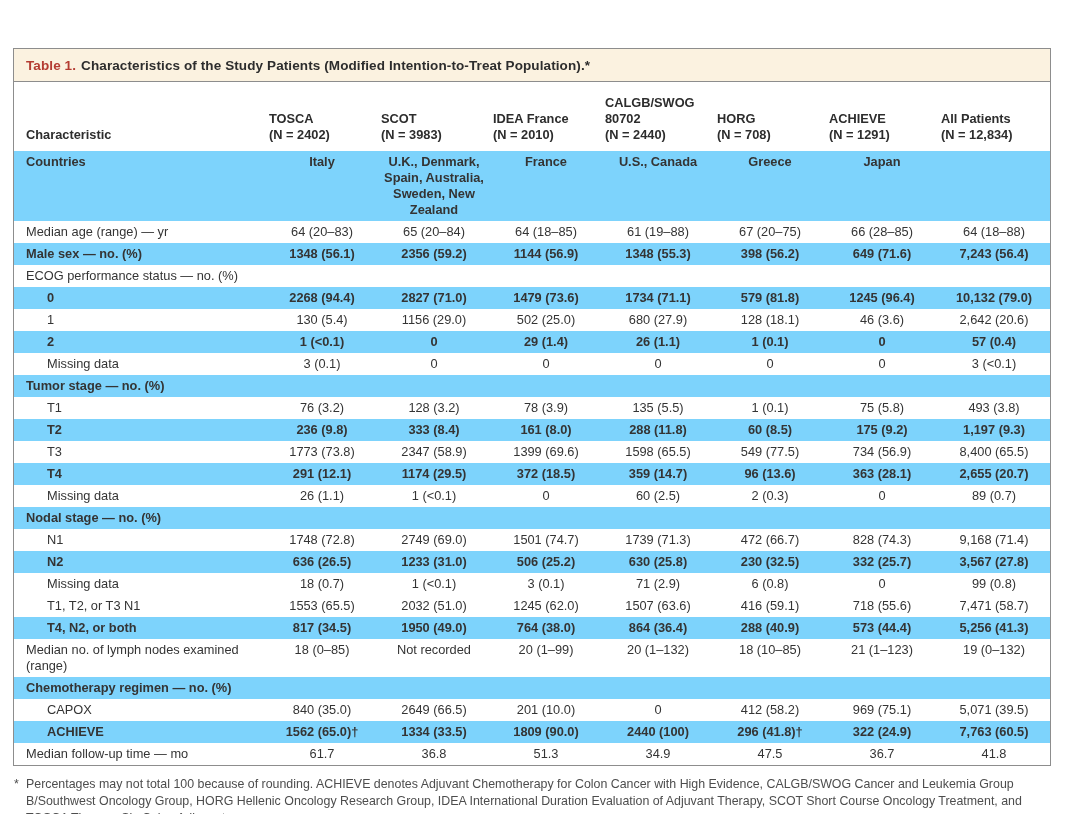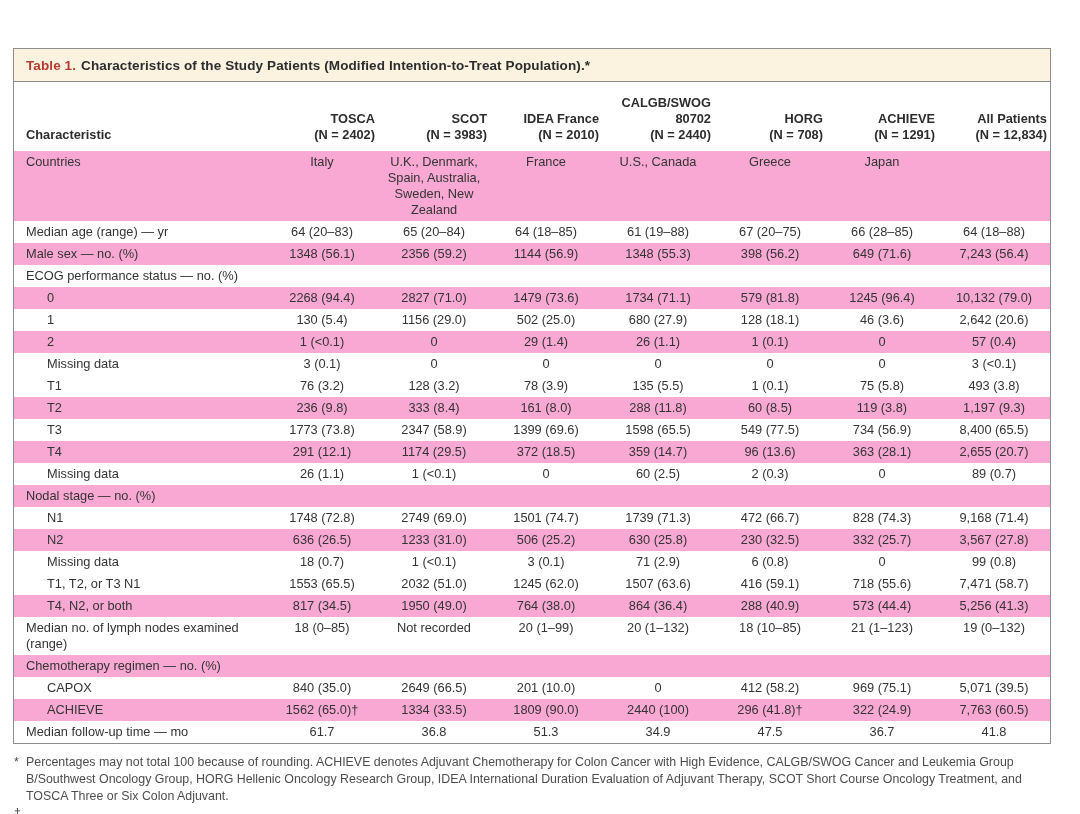--- a/index.html
+++ b/index.html
@@ -27,36 +27,36 @@
   table {
     width: 100%;
     border-collapse: collapse;
     table-layout: fixed;
     font-size: 12.8px;
   }
   thead tr { background: #ffffff; }
   thead th {
     font-weight: bold;
     vertical-align: bottom;
-    text-align: right;
+    text-align: left;
     padding: 13px 3px 8px 3px;
     line-height: 1.25;
     color: #2d2d2d;
   }
   th.char-col { text-align: left; padding-left: 12px; width: 252px; }
   .col-n { font-weight: bold; }
   tbody td {
     padding: 3px 3px;
     text-align: center;
     line-height: 1.25;
     vertical-align: top;
   }
   tbody td.label { text-align: left; padding-left: 12px; }
   tbody td.label.indent { padding-left: 33px; }
-  tbody tr.beige { background: #f9a8d4; }
+  tbody tr.beige { background: #7dd3fc; font-weight: bold; }
   tbody tr.white { background: #ffffff; }
   .footnotes {
     width: 1038px;
     margin-top: 10px;
     font-size: 12.4px;
     line-height: 1.38;
     color: #4d4d4d;
   }
   .footnote { position: relative; padding-left: 13px; }
   .footnote .marker { position: absolute; left: 1px; top: 0; }
@@ -177,38 +177,48 @@
           <tr class="white">
             <td class="label indent">Missing data</td>
             <td class="val">3 (0.1)</td>
             <td class="val">0</td>
             <td class="val">0</td>
             <td class="val">0</td>
             <td class="val">0</td>
             <td class="val">0</td>
             <td class="val">3 (&lt;0.1)</td>
           </tr>
+          <tr class="beige">
+            <td class="label">Tumor stage — no. (%)</td>
+            <td class="val"></td>
+            <td class="val"></td>
+            <td class="val"></td>
+            <td class="val"></td>
+            <td class="val"></td>
+            <td class="val"></td>
+            <td class="val"></td>
+          </tr>
           <tr class="white">
             <td class="label indent">T1</td>
             <td class="val">76 (3.2)</td>
             <td class="val">128 (3.2)</td>
             <td class="val">78 (3.9)</td>
             <td class="val">135 (5.5)</td>
             <td class="val">1 (0.1)</td>
             <td class="val">75 (5.8)</td>
             <td class="val">493 (3.8)</td>
           </tr>
           <tr class="beige">
             <td class="label indent">T2</td>
             <td class="val">236 (9.8)</td>
             <td class="val">333 (8.4)</td>
             <td class="val">161 (8.0)</td>
             <td class="val">288 (11.8)</td>
             <td class="val">60 (8.5)</td>
-            <td class="val">119 (3.8)</td>
+            <td class="val">175 (9.2)</td>
             <td class="val">1,197 (9.3)</td>
           </tr>
           <tr class="white">
             <td class="label indent">T3</td>
             <td class="val">1773 (73.8)</td>
             <td class="val">2347 (58.9)</td>
             <td class="val">1399 (69.6)</td>
             <td class="val">1598 (65.5)</td>
             <td class="val">549 (77.5)</td>
             <td class="val">734 (56.9)</td>

